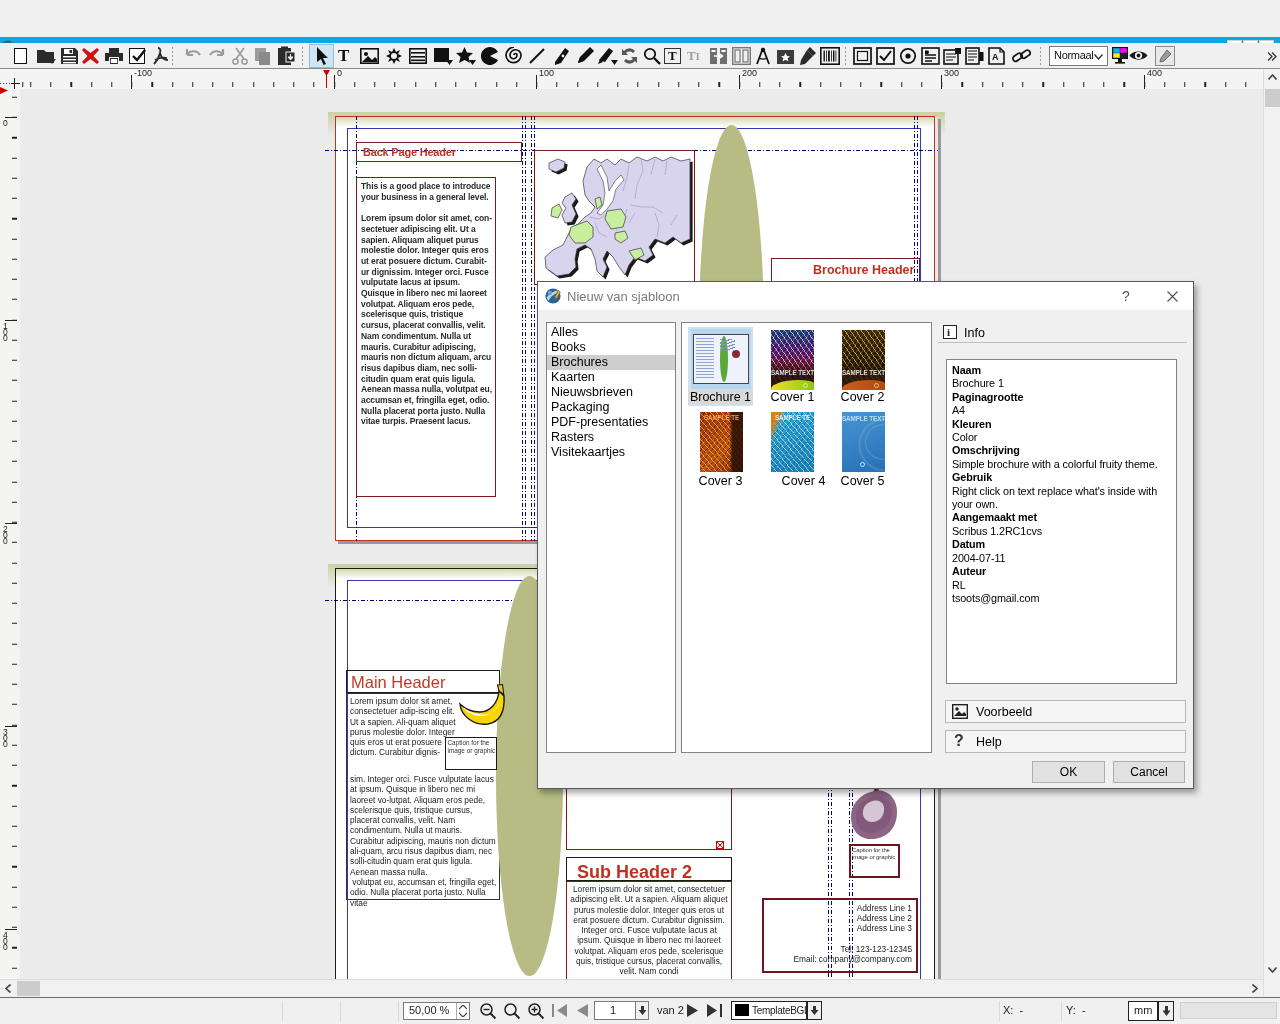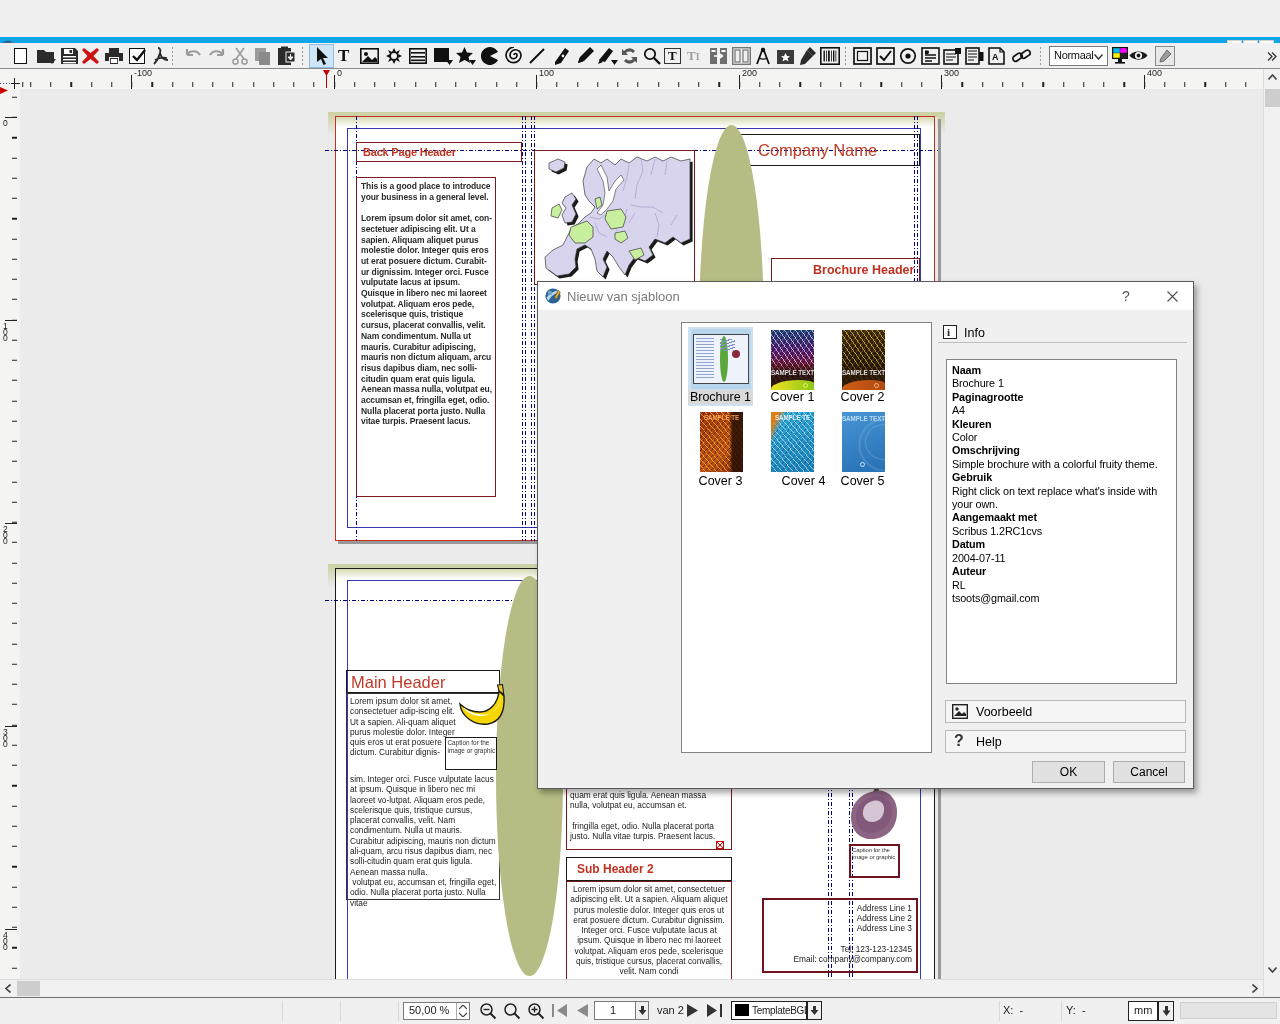--- a/index.html
+++ b/index.html
@@ -414,23 +414,20 @@
         </g>
         <g fill="#d8d4ee" stroke="#3a3a3a" stroke-width="0.7">
             <use href="#ukpath"></use>
           </g>
         <g fill="#c7ef9e" stroke="#3a3a3a" stroke-width="0.7">
             <use href="#europeg"></use>
           </g>
       </svg>
     </div>
 
-    <div class="frameb" style="left:720px;top:45px;width:180px;height:32px;">
-      <span style="position:absolute;left:17px;top:6px;font-size:16.5px;color:#c23a28;">Company Name</span>
-    </div>
     <div class="frame" style="left:751px;top:169px;width:149px;height:25px;">
       <span class="redhead" style="position:absolute;left:6px;top:4px;font-size:12.5px;margin-left:35px;">Brochure Header</span>
     </div>
 
     <span class="abs" style="left:679px;top:36px;width:65px;height:410px;background:#b6bc83;border-radius:50%;"></span>
 
     <span class="abs" style="left:308px;top:475px;width:613px;height:5px;background:#cdd1a6;"></span>
     <span class="abs" style="left:308px;top:475px;width:8px;height:24px;background:linear-gradient(#ccd0a2,#ebebeb);"></span>
     <span class="abs" style="left:917px;top:475px;width:8px;height:24px;background:linear-gradient(#ccd0a2,#ebebeb);"></span>
     <span class="abs" style="left:917.5px;top:482px;width:3px;height:408px;background:#999;"></span>
@@ -458,27 +455,26 @@
     <svg class="abs" style="left:420px;top:594px;" width="68" height="54" viewBox="0 0 68 54">
       <path d="M20 21 C21 33 34 43 48 41 C59 39 65 30 64 13 L59 8 C58 20 50 29 40 29 C32 29 25 26 20 21 Z" fill="#f6d600" stroke="#1a1a1a" stroke-width="1.4"></path>
       <path d="M59 8 L57.5 2 L62.5 1.5 L64 13 C63 10 61 9 59 8 Z" fill="#e8c430" stroke="#1a1a1a" stroke-width="1.1"></path>
       <path d="M23 24 C30 30 40 33 48 31 C56 29 61 21 62 12 C60 25 50 34 39 33 C32 32 26 29 23 24 Z" fill="#fffdf0"></path>
     </svg>
     <div class="frameb" style="left:424.5px;top:648px;width:52px;height:33px;">
       <div style="padding:1px 0 0 2px;font-size:6.4px;line-height:7.6px;color:#333;">Caption for the image or graphic</div>
     </div>
 
     <div class="abs" style="left:546px;top:700px;width:166px;height:61px;border:1px solid #7a1a1a;border-top:none;"></div>
-    <div class="abs" style="left:550px;top:701px;width:158px;font-size:8.3px;line-height:10.3px;color:#222;">quam erat quis ligula. Aenean massa nulla, volutpat eu, accumsan et.<br><br>&nbsp;fringilla eget, odio. Nulla placerat porta justo. Nulla vitae turpis. Praesent lacus.</div>
     <span class="abs" style="left:696px;top:752px;width:8px;height:8px;border:1px solid #cc0000;"></span>
     <svg class="abs" style="left:696px;top:752px" width="8" height="8">
         <path d="M0 0 L8 8 M8 0 L0 8" stroke="#cc0000" stroke-width="1"></path>
       </svg>
     <div class="frameb" style="left:546px;top:767.5px;width:166px;height:24px;">
-      <span class="redhead" style="position:absolute;left:10px;top:4px;font-size:12px;">Sub Header 2</span>
+      <span class="redhead" style="position:absolute;left:10px;top:4px;font-size:18px;">Sub Header 2</span>
     </div>
     <div class="frame" style="left:546px;top:792px;width:166px;height:98px;border-bottom:none;">
       <div style="padding:2px 3px 0 3px;font-size:8.3px;line-height:10.3px;color:#222;text-align:center;">Lorem ipsum dolor sit amet, consectetuer adipiscing elit. Ut a sapien. Aliquam aliquet purus molestie dolor. Integer quis eros ut erat posuere dictum. Curabitur dignissim. Integer orci. Fusce vulputate lacus at ipsum. Quisque in libero nec mi laoreet volutpat. Aliquam eros pede, scelerisque quis, tristique cursus, placerat convallis, velit. Nam condi</div>
     </div>
 
     <svg class="abs" style="left:829px;top:697px" width="50" height="57" viewBox="0 0 50 57">
       <path d="M24 6 L27 0 L31 1 L28 8 Z" fill="#3d5330"></path>
       <path d="M25 5 C38 2 48 12 48 26 C48 42 38 52 24 53 C10 54 2 44 2 31 C2 17 12 8 25 5 Z" fill="#8c6484"></path>
       <path d="M26 10 C35 8 44 15 43 26 C42 38 34 46 23 47 C13 48 6 40 7 29 C8 18 16 12 26 10 Z" fill="#83597b"></path>
       <path d="M24 15 C31 13 36 18 35 25 C34 32 29 36 23 36 C17 36 13 31 14 25 C15 19 19 16 24 15 Z" fill="#d6c6d4"></path>
@@ -592,20 +588,25 @@
         <circle cx="5" cy="5" r="2.2" fill="#6fa6cc"></circle>
         <path d="M9.5 9.5 L13.2 2.2 L15.3 4.2 L11.5 11 Z" fill="#d9a93c" stroke="#6b4e14" stroke-width="0.6"></path>
       </svg>
       <span class="abs" style="left:29px;top:7px;font-size:13px;color:#7a7a7a;">Nieuw van sjabloon</span>
       <span class="abs" style="left:584px;top:6px;font-size:14px;color:#555;">?</span>
       <svg class="abs" style="left:628px;top:8px" width="13" height="13" viewBox="0 0 13 13">
           <path d="M1.5 1.5 L11.5 11.5 M11.5 1.5 L1.5 11.5" stroke="#555" stroke-width="1.2"></path>
         </svg>
     </div>
 
+    <div class="abs" style="left:8px;top:40px;width:130px;height:431px;background:#fff;border:1px solid #828282;font-size:12.5px;color:#000;">
+      <div style="padding:2px 0 0 4px;line-height:15px;">Alles<br>Books</div>
+      <div style="background:#cecece;padding-left:4px;line-height:15px;">Brochures</div>
+      <div style="padding-left:4px;line-height:15px;">Kaarten<br>Nieuwsbrieven<br>Packaging<br>PDF-presentaties<br>Rasters<br>Visitekaartjes</div>
+    </div>
 
     <div class="abs" style="left:143px;top:40px;width:251px;height:431px;background:#fff;border:1px solid #828282;overflow:hidden;">
 
       <span class="abs" style="left:6px;top:4px;width:65px;height:79px;background:#cfe0ee;"></span>
 
       <span class="abs" style="left:9px;top:6px;width:60px;height:60px;background:#b7d5ec;"></span>
       <span class="abs" style="left:11px;top:11px;width:56px;height:50px;background:#eef3fb;border:1px solid #444;"></span>
       <span class="abs" style="left:14px;top:15px;width:18px;height:40px;background:repeating-linear-gradient(rgba(110,140,200,0.75) 0 1px,transparent 1px 3px);"></span>
       <span class="abs" style="left:38px;top:13px;width:8px;height:46px;background:#5aa83c;border-radius:50%;"></span>
       <span class="abs" style="left:50px;top:27px;width:8px;height:8px;background:#8c2838;border-radius:50%;"></span>

